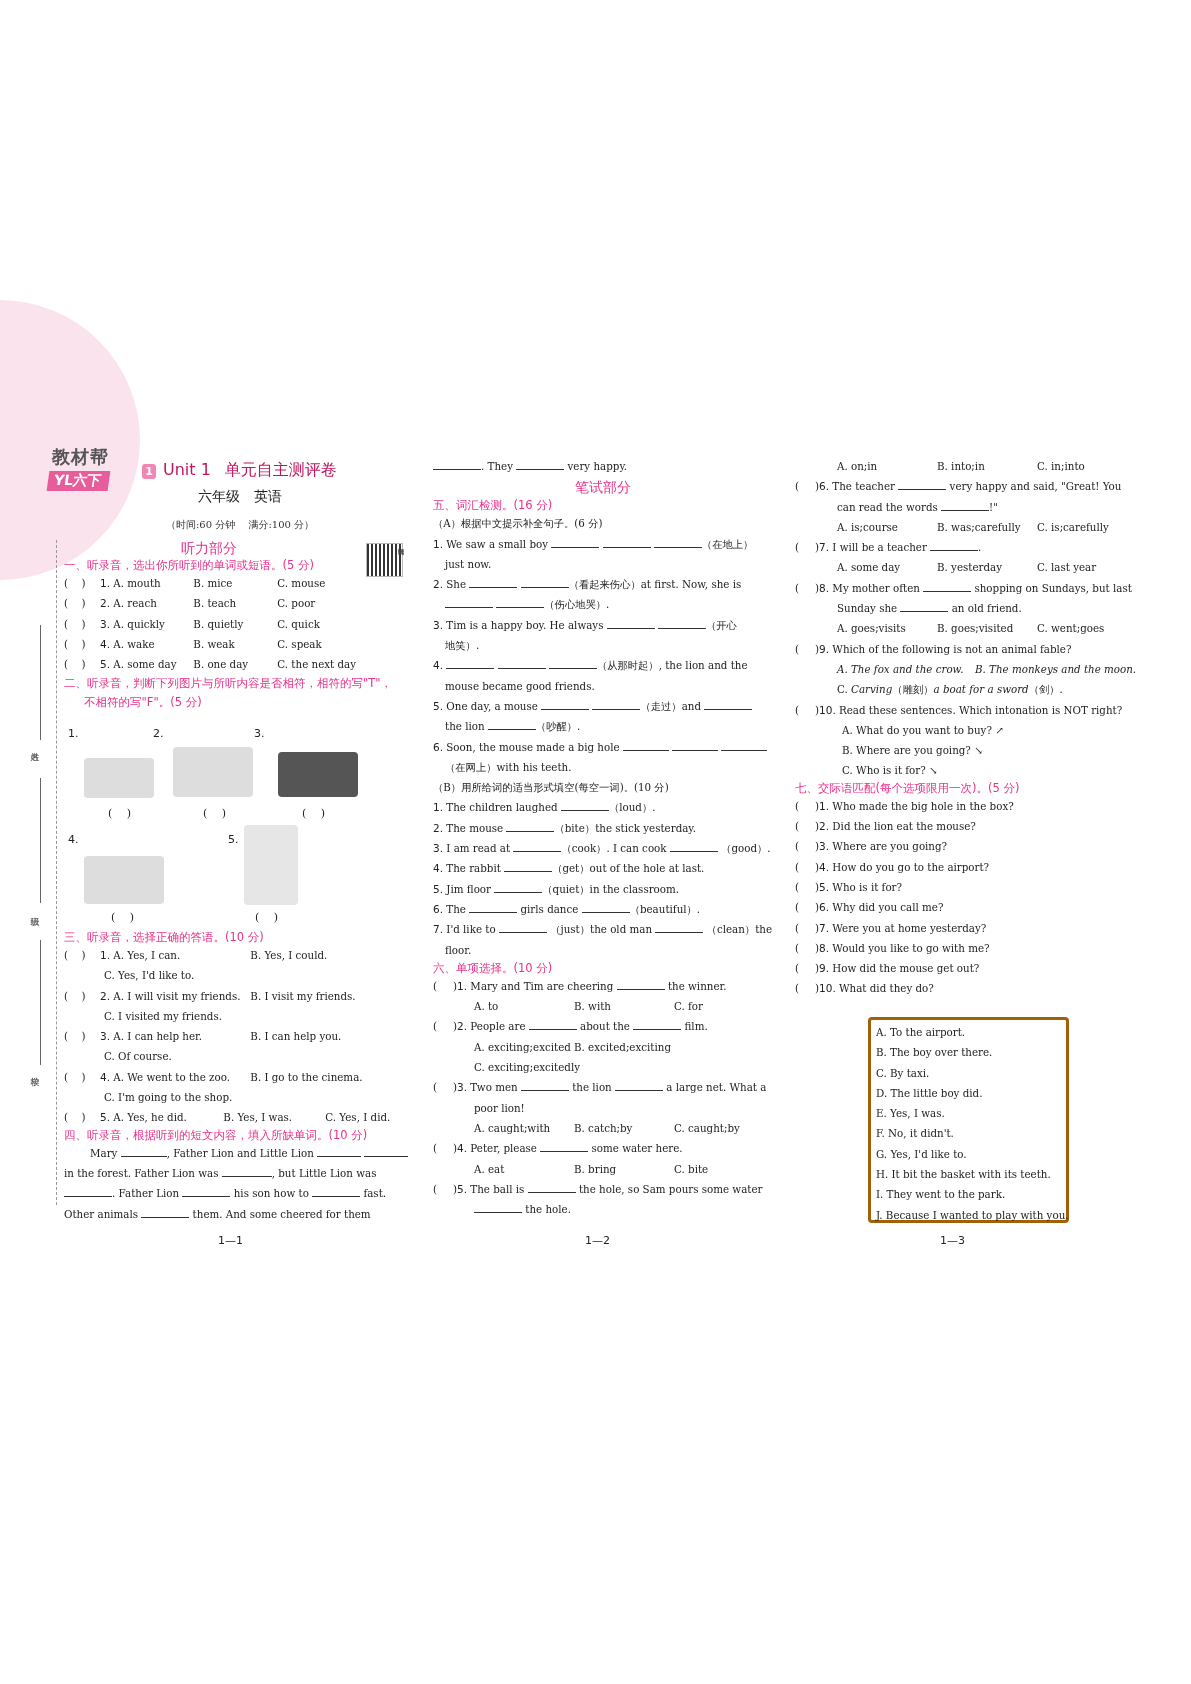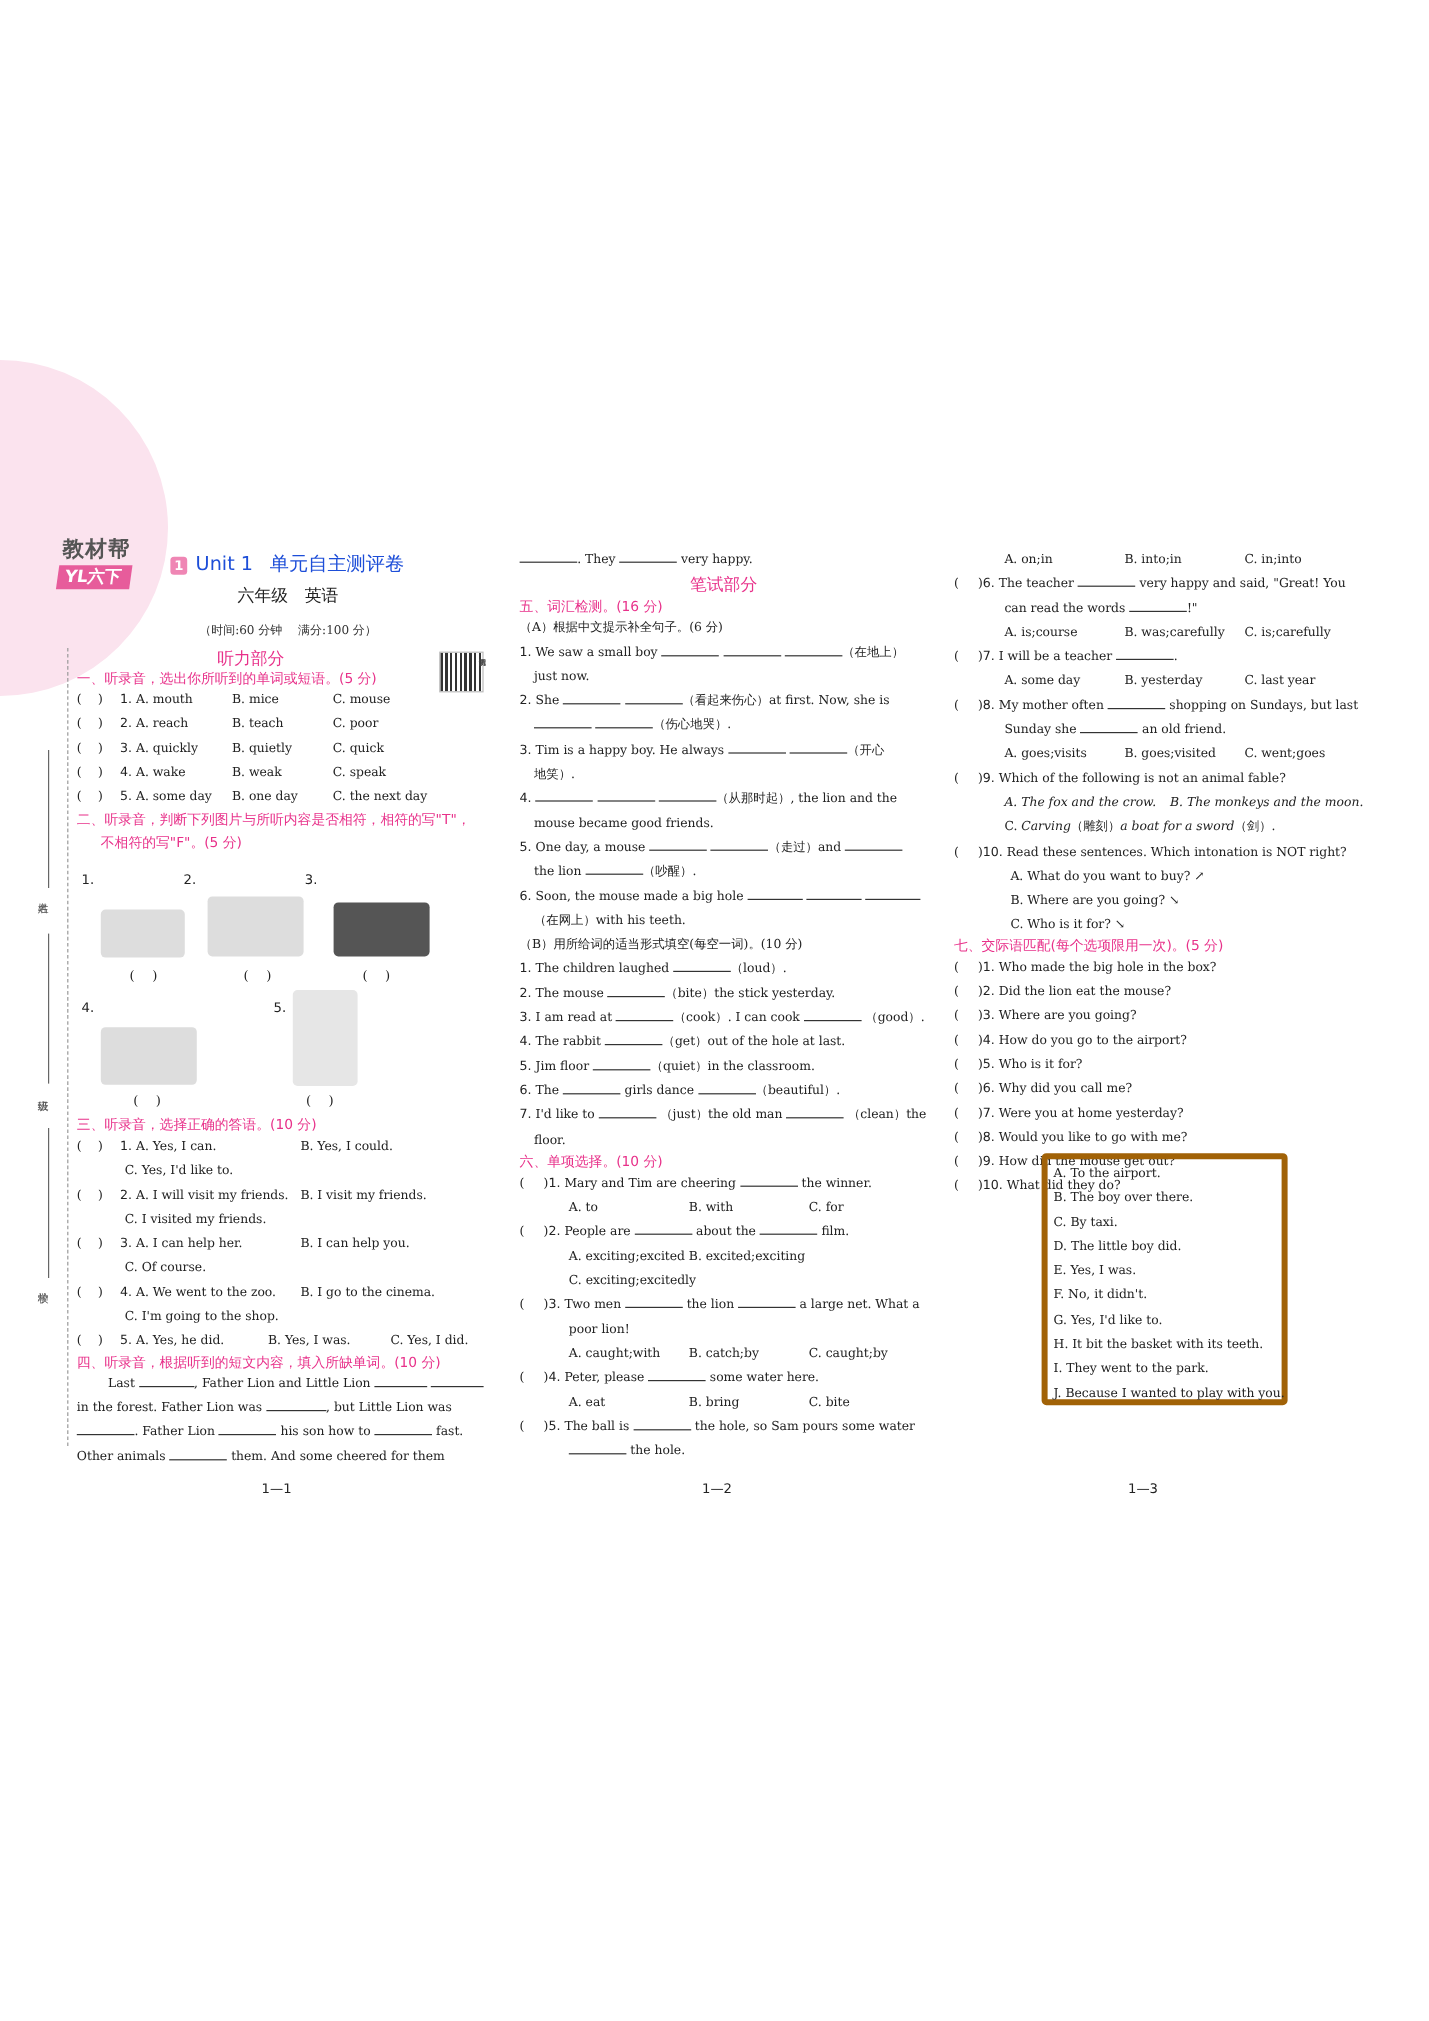--- a/index.html
+++ b/index.html
@@ -3,21 +3,21 @@
 <meta charset="utf-8">
 <style>
   html,body{margin:0;padding:0;}
   body{width:1191px;height:1684px;background:#fff;position:relative;overflow:hidden;
        font-family:"DejaVu Serif","Liberation Serif",serif;color:#222;}
   .abs{position:absolute;}
   .corner{position:absolute;left:-140px;top:300px;width:280px;height:280px;border-radius:50%;background:#fbe3ee;}
   .brand{position:absolute;left:52px;top:445px;font-family:"DejaVu Sans",sans-serif;font-weight:bold;font-size:18px;color:#555;letter-spacing:1px;}
   .brand-tag{position:absolute;left:48px;top:471px;background:#e75c9b;color:#fff;font-family:"DejaVu Sans",sans-serif;font-weight:bold;font-size:14px;padding:1px 8px 1px 6px;transform:skewX(-8deg);}
   .unit-badge{position:absolute;left:142px;top:464px;width:14px;height:15px;background:#ef86b4;color:#fff;border-radius:3px;font:bold 11px "DejaVu Sans",sans-serif;text-align:center;line-height:15px;}
-  .unit-title{position:absolute;left:163px;top:460px;font:16px "DejaVu Sans",sans-serif;color:#1d4ed8;text-align:center;}
+  .unit-title{position:absolute;left:163px;top:460px;font:16px "DejaVu Sans",sans-serif;color:#be185d;text-align:center;}
   .unit-title .cn{margin-left:14px;}
   .sub-title{position:absolute;left:0;width:480px;top:488px;text-align:center;font:14px "DejaVu Sans",sans-serif;}
   .time-line{position:absolute;left:0;width:480px;top:518px;text-align:center;font-size:10px;color:#333;}
   .section-title{font-family:"DejaVu Sans",sans-serif;font-size:14px;color:#e8318a;text-align:center;}
   .qh{font-family:"DejaVu Sans",sans-serif;font-size:11.5px;color:#e8318a;white-space:nowrap;}
   .line{font-size:10.3px;line-height:20.3px;white-space:nowrap;}
   .col{position:absolute;}
   .par{display:inline-block;width:36px;}
   .num{font-family:"DejaVu Sans",sans-serif;font-size:10.5px;}
   .opt{display:inline-block;}
@@ -25,21 +25,21 @@
   .pic{position:absolute;background:#ddd;border-radius:4px;}
   .paren-mark{position:absolute;font-size:11px;}
   .pnum{position:absolute;font:11px "DejaVu Sans",sans-serif;}
   .qr{position:absolute;left:366px;top:543px;width:35px;height:32px;border:1px solid #bbb;background:
       repeating-linear-gradient(90deg,#333 0 2px,#fff 2px 4px),#fff;}
   .qr-label{position:absolute;left:396px;top:544px;font-size:6px;writing-mode:vertical-rl;color:#444;font-family:"DejaVu Sans",sans-serif;}
   .binding{position:absolute;left:56px;top:540px;height:665px;border-left:1px dashed #999;}
   .side-label{position:absolute;left:28px;font-size:9px;writing-mode:vertical-rl;color:#555;}
   .side-line{position:absolute;left:40px;width:1px;background:#666;}
   .pageno{position:absolute;font:11px "DejaVu Sans",sans-serif;}
-  .answer-box{position:absolute;left:868px;top:961px;width:195px;height:200px;border:5px solid #a16207;border-radius:4px;}
+  .answer-box{position:absolute;left:868px;top:1017px;width:195px;height:200px;border:3px solid #a16207;border-radius:4px;}
   .it{font-style:italic;}
 </style>
 </head>
 <body>
 
 <div class="corner"></div>
 <div class="brand">教材帮</div>
 <div class="brand-tag">YL六下</div>
 <div class="unit-badge">1</div>
 <div class="unit-title"><span>Unit 1</span><span class="cn">单元自主测评卷</span></div>
@@ -93,21 +93,21 @@
   <div class="line"><span class="par">(　 )</span><span class="num">1.</span> <span class="opt" style="width:137px">A. Yes, I can.</span><span class="opt">B. Yes, I could.</span></div>
   <div class="line" style="padding-left:40px">C. Yes, I'd like to.</div>
   <div class="line"><span class="par">(　 )</span><span class="num">2.</span> <span class="opt" style="width:137px">A. I will visit my friends.</span><span class="opt">B. I visit my friends.</span></div>
   <div class="line" style="padding-left:40px">C. I visited my friends.</div>
   <div class="line"><span class="par">(　 )</span><span class="num">3.</span> <span class="opt" style="width:137px">A. I can help her.</span><span class="opt">B. I can help you.</span></div>
   <div class="line" style="padding-left:40px">C. Of course.</div>
   <div class="line"><span class="par">(　 )</span><span class="num">4.</span> <span class="opt" style="width:137px">A. We went to the zoo.</span><span class="opt">B. I go to the cinema.</span></div>
   <div class="line" style="padding-left:40px">C. I'm going to the shop.</div>
   <div class="line"><span class="par">(　 )</span><span class="num">5.</span> <span class="opt" style="width:110px">A. Yes, he did.</span><span class="opt" style="width:102px">B. Yes, I was.</span><span class="opt">C. Yes, I did.</span></div>
   <div class="qh">四、听录音，根据听到的短文内容，填入所缺单词。(10 分)</div>
-  <div class="line" style="padding-left:26px"><span>Last</span> <span class="blank" style="width:46px"></span><span>, Father Lion and Little Lion</span> <span class="blank" style="width:44px"></span> <span class="blank" style="width:44px"></span></div>
+  <div class="line" style="padding-left:26px"><span>Mary</span> <span class="blank" style="width:46px"></span><span>, Father Lion and Little Lion</span> <span class="blank" style="width:44px"></span> <span class="blank" style="width:44px"></span></div>
   <div class="line"><span>in the forest.  Father Lion was</span> <span class="blank" style="width:50px"></span><span>,  but Little Lion was</span></div>
   <div class="line"><span class="blank" style="width:48px"></span><span>.  Father Lion</span> <span class="blank" style="width:48px"></span> <span>his son how to</span> <span class="blank" style="width:48px"></span> <span>fast.</span></div>
   <div class="line"><span>Other animals</span> <span class="blank" style="width:48px"></span> <span>them.  And some cheered for them</span></div>
 </div>
 <div class="pageno" style="left:218px;top:1234px">1—1</div>
 
 <div class="col" style="left:433px;top:456px;width:340px;">
   <div class="line"><span class="blank" style="width:48px"></span><span>.  They</span> <span class="blank" style="width:48px"></span> <span>very happy.</span></div>
   <div class="section-title" style="margin:3px 0 1px 0">笔试部分</div>
   <div class="qh">五、词汇检测。(16 分)</div>

